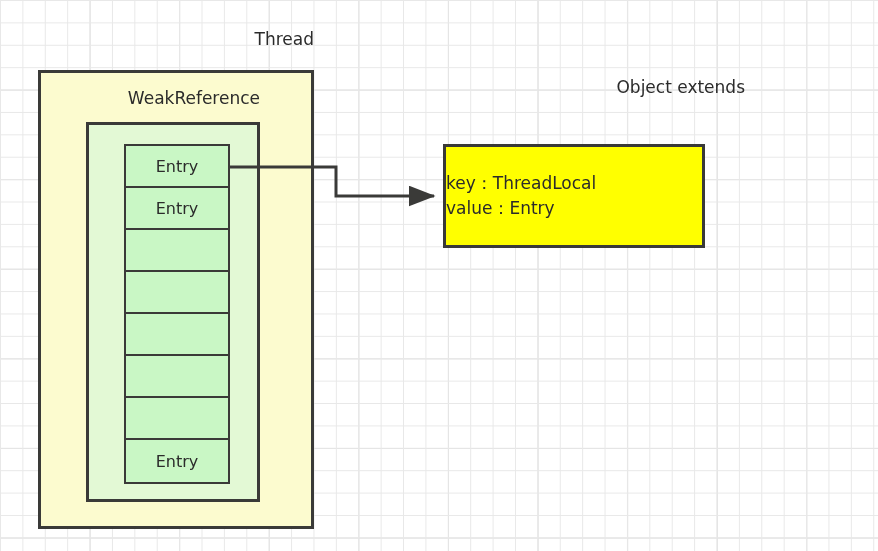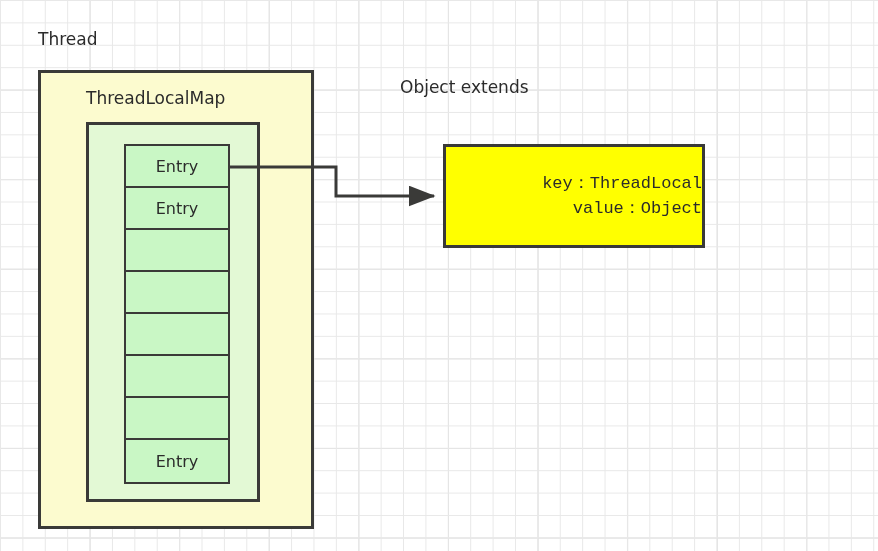--- a/index.html
+++ b/index.html
@@ -27,21 +27,21 @@
     font-family: "DejaVu Sans", "Liberation Sans", sans-serif;
     color: #2b2b2b;
   }
 
   .label {
     position: absolute;
     font-size: 17px;
     line-height: 23px;
     color: #2b2b2b;
     white-space: nowrap;
-    text-align: left;
+    text-align: right;
     letter-spacing: 0px;
   }
 
   
   .thread-box {
     position: absolute;
     left: 38px;
     top: 70px;
     width: 276px;
     height: 459px;
@@ -110,26 +110,25 @@
     position: absolute;
     left: 443px;
     top: 144px;
     width: 262px;
     height: 104px;
     background: #ffff00;
     border: 3px solid #3a3a38;
     box-sizing: border-box;
     display: flex;
     flex-direction: column;
-    align-items: flex-end;
+    align-items: flex-start;
     justify-content: center;
     font-size: 17px;
     line-height: 25px;
     color: #2b2b2b;
-    font-family: Liberation Mono, monospace;
   }
 
   
   .connector {
     position: absolute;
     left: 0;
     top: 0;
     width: 878px;
     height: 551px;
     pointer-events: none;
@@ -137,42 +136,42 @@
 </style>
 </head>
 <body>
 
 <div id="canvas">
 
   <div class="label thread-label">Thread</div>
 
   <div class="thread-box"></div>
 
-  <div class="label tlm-label">ThreadLocalMap</div>
+  <div class="label tlm-label">WeakReference</div>
 
   <div class="tlm-box"></div>
 
   <div class="entry-table">
     <div class="entry-cell">Entry</div>
     <div class="entry-cell">Entry</div>
     <div class="entry-cell"></div>
     <div class="entry-cell"></div>
     <div class="entry-cell"></div>
     <div class="entry-cell"></div>
     <div class="entry-cell"></div>
     <div class="entry-cell">Entry</div>
   </div>
 
   <div class="label entry-extends-label">
     <div>Object extends</div>
   </div>
 
   <div class="entry-object">
     <div>key：ThreadLocal</div>
-    <div>value：Object</div>
+    <div>value：Entry</div>
   </div>
 
   <svg class="connector" viewBox="0 0 878 551" xmlns="http://www.w3.org/2000/svg">
     <defs>
       <marker id="arrowhead" markerWidth="9" markerHeight="7" refX="8.5" refY="3.5" orient="auto" markerUnits="strokeWidth">
         <polygon points="0 0, 9 3.5, 0 7" fill="#3a3a38"></polygon>
       </marker>
     </defs>
     <polyline points="228,167 336,167 336,196 434,196" fill="none" stroke="#3a3a38" stroke-width="3" marker-end="url(#arrowhead)"></polyline>
   </svg>

